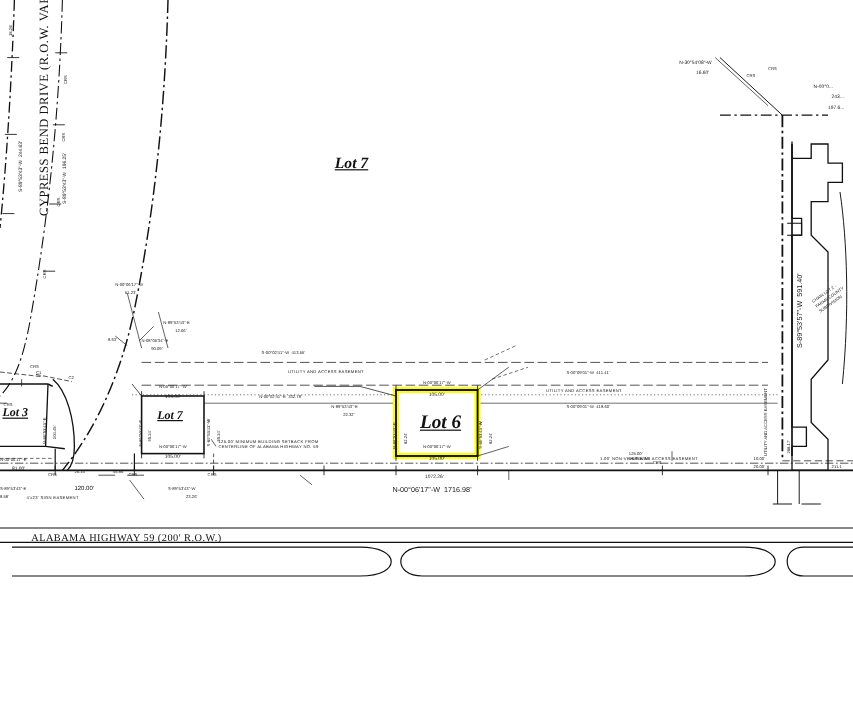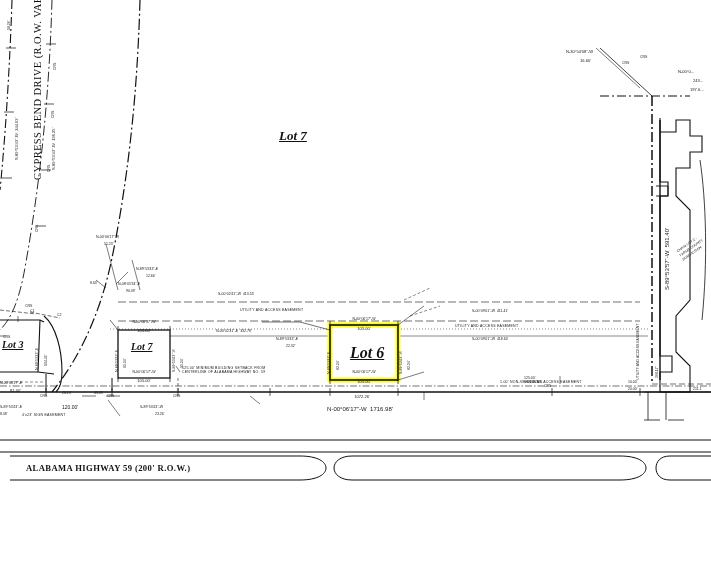--- a/index.html
+++ b/index.html
@@ -245,15 +245,15 @@
   <div class="lbl tiny" style="left:690px;top:88px;">197.6...</div>
 
   <div class="lbl md rot90" style="left:664px;top:290px;">S-89°53'57"-W  591.40'</div>
   <div class="lbl xtiny rot90" style="left:656px;top:378px;">268.17'</div>
   <div class="lbl xtiny" style="left:628px;top:388px;">20.00'</div>
   <div class="lbl xtiny" style="left:693px;top:388px;">211.1</div>
   <div class="lbl xtiny rotm35" style="left:676px;top:250px;line-height:1.4;">CHAIN LOT 2 -
 FARMS COUNTY
 SUBDIVISION</div>
 
-  <div class="lbl hwy" style="left:26px;top:464px;font-weight:bold;">ALABAMA HIGHWAY 59 (200' R.O.W.)</div>
+  <div class="lbl hwy" style="left:26px;top:444px;">ALABAMA HIGHWAY 59 (200' R.O.W.)</div>
 
 </div>
 
 </body></html>

